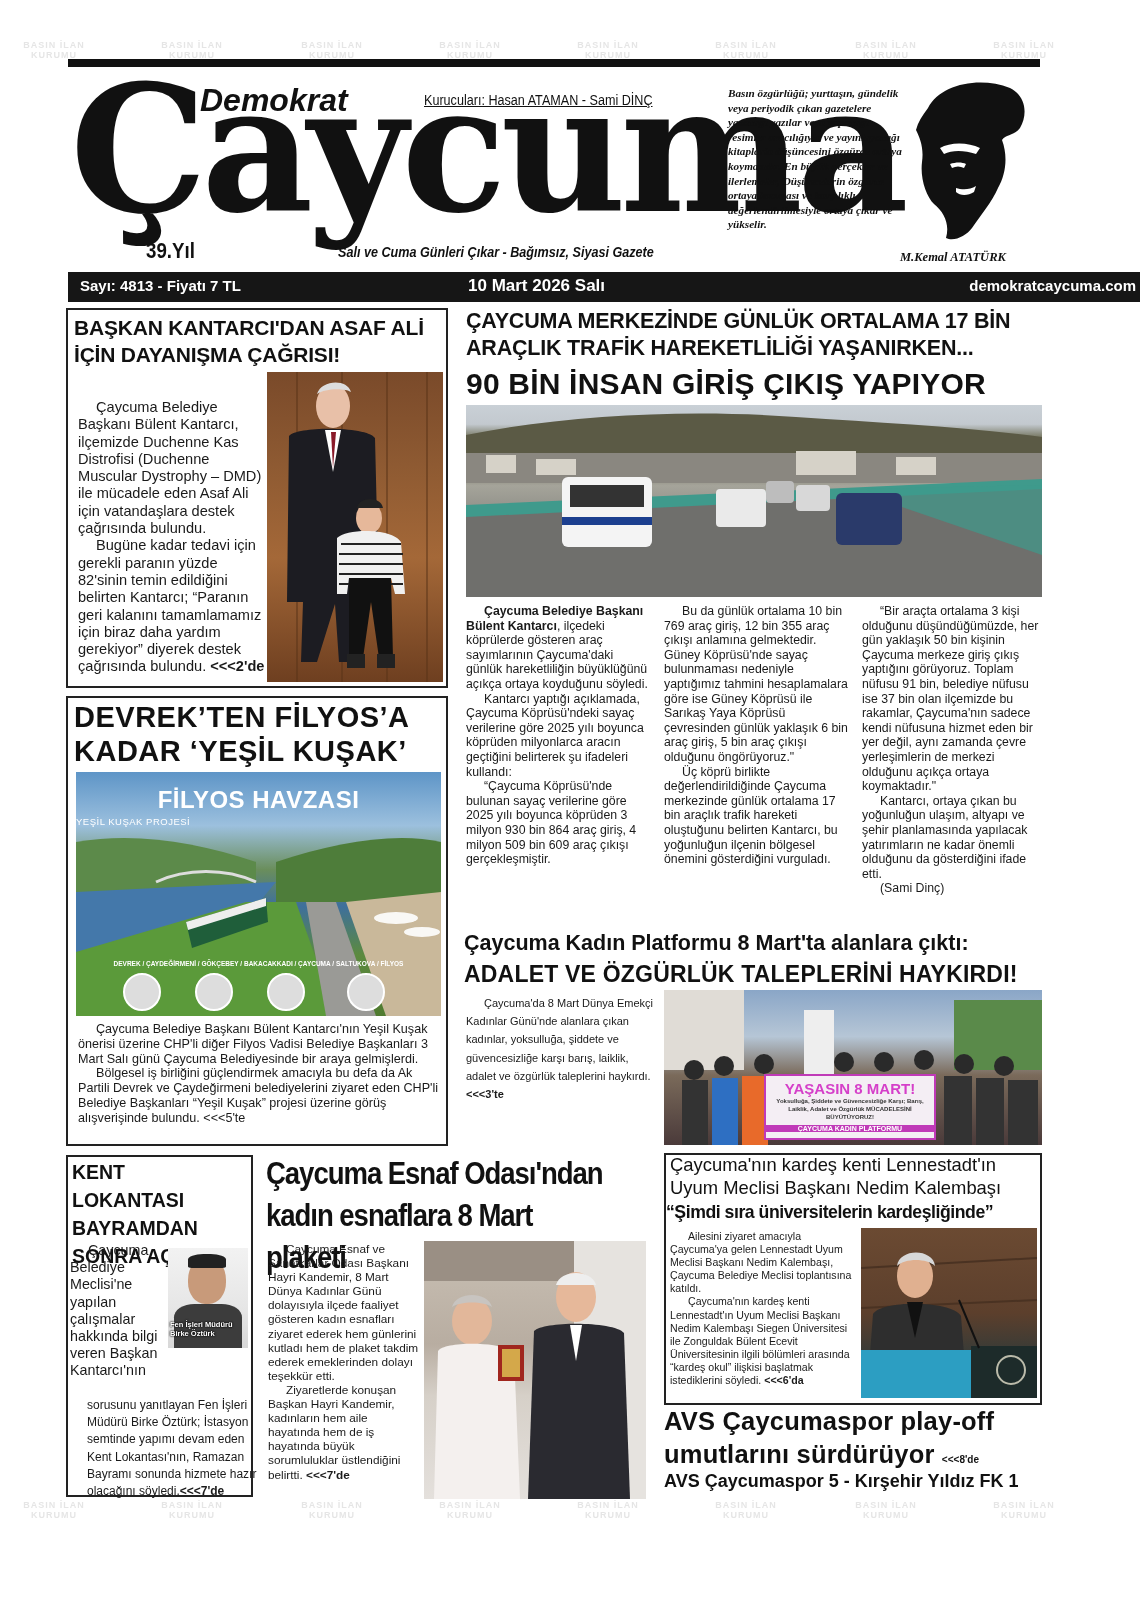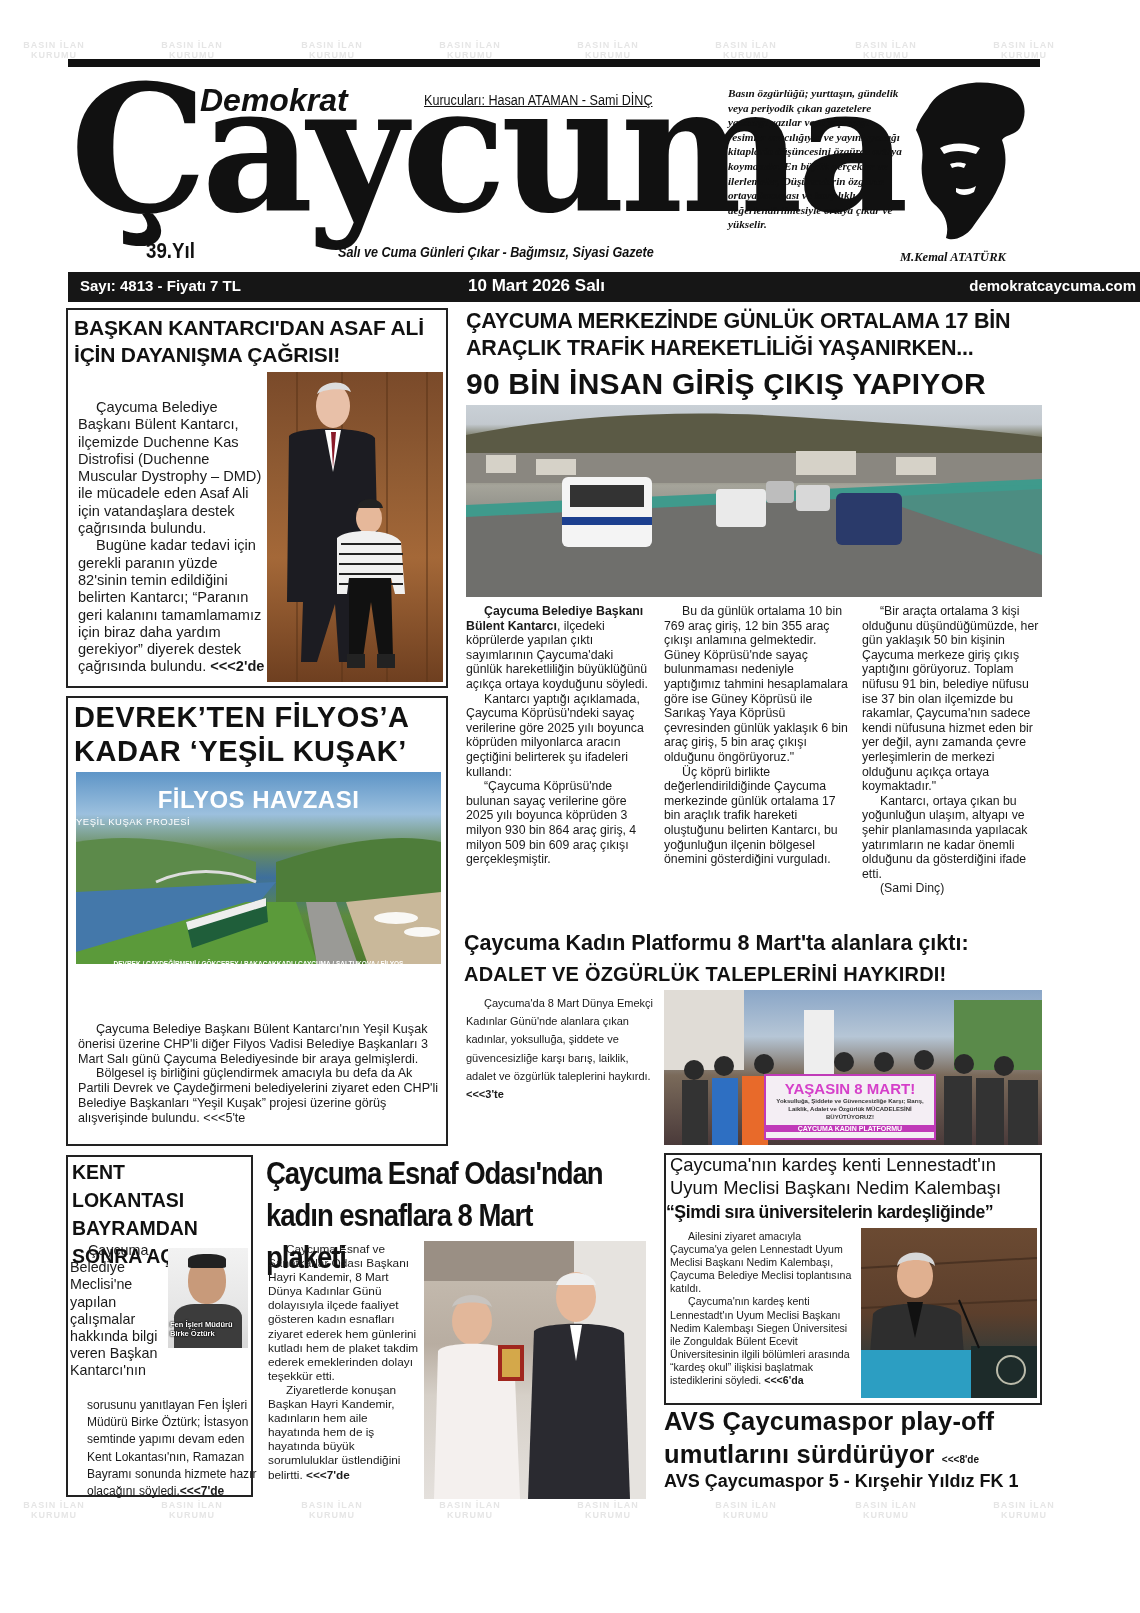--- a/index.html
+++ b/index.html
@@ -43,29 +43,29 @@
   .m-title { left: 466px; top: 366px; width: 580px; font-size: 30px; line-height: 36px; font-weight: 900; letter-spacing: 0.2px; }
   .m-photo { left: 466px; top: 405px; width: 576px; height: 192px; background: linear-gradient(180deg, #c9d0d6 0%, #c3c9cf 10%, #6a6a50 18%, #5b5a45 28%, #a5a49a 42%, #8a8a84 60%, #6d6d6b 100%); }
   .m-col { top: 604px; width: 185px; font-size: 12.3px; line-height: 14.6px; }
   .m-col1 { left: 466px; }
   .m-col2 { left: 664px; }
   .m-col3 { left: 862px; }
 
   
   .a2-box { left: 66px; top: 696px; width: 382px; height: 450px; }
   .a2-title { left: 74px; top: 700px; width: 372px; font-size: 29px; line-height: 34px; letter-spacing: 0.5px; font-weight: 900; }
-  .a2-photo { left: 76px; top: 772px; width: 365px; height: 192px; background: linear-gradient(180deg, #5e95c7 0%, #9cc0de 22%, #6a8e5c 40%, #3e6f9c 55%, #5c8a3f 75%, #4f7a2f 100%); }
+  .a2-photo { left: 76px; top: 772px; width: 365px; height: 244px; background: linear-gradient(180deg, #5e95c7 0%, #9cc0de 22%, #6a8e5c 40%, #3e6f9c 55%, #5c8a3f 75%, #4f7a2f 100%); }
   .a2-photo-title { left: 0; top: 14px; width: 100%; text-align: center; color: #fff; font-weight: 900; font-size: 24px; letter-spacing: 0.5px; }
   .a2-photo-sub { left: 0; top: 44px; width: 100%; text-align: left; color: #fff; font-size: 9.5px; letter-spacing: 0.5px; }
   .a2-photo-towns { left: 0; top: 188px; width: 100%; text-align: center; color: #fff; font-size: 6.5px; font-weight: 700; }
   .a2-text { left: 78px; top: 1022px; width: 362px; font-size: 12.6px; line-height: 14.8px; }
 
   
   .w-kicker { left: 464px; top: 930px; width: 584px; font-size: 21.5px; line-height: 26px; font-weight: 700; }
-  .w-title { left: 464px; top: 960px; width: 584px; font-size: 20px; line-height: 28px; font-weight: 900; letter-spacing: 0.2px; }
+  .w-title { left: 464px; top: 960px; width: 584px; font-size: 23px; line-height: 28px; font-weight: 900; letter-spacing: 0.2px; }
   .w-text { left: 466px; top: 994px; width: 190px; font-size: 11px; line-height: 18.2px; }
   .w-photo { left: 664px; top: 990px; width: 378px; height: 155px; background: linear-gradient(180deg, #8aa6c7 0%, #b6c6d6 30%, #7a6a5a 55%, #4a3a3a 100%); }
   .w-banner { left: 100px; top: 84px; width: 172px; height: 66px; background: #f4eef4; border: 2px solid #c03ab8; text-align: center; }
   .w-banner-title { color: #d53fc9; font-weight: 900; font-size: 15px; margin-top: 4px; }
   .w-banner-sub { color: #333; font-size: 6px; font-weight: 700; line-height: 8px; }
   .w-banner-foot { background: #c03ab8; color: #fff; font-size: 7px; font-weight: 700; margin-top: 4px; }
 
   
   .k-box { left: 66px; top: 1155px; width: 187px; height: 342px; }
   .k-title { left: 72px; top: 1158px; width: 178px; font-size: 20.5px; line-height: 28px; font-weight: 900; transform: scaleX(0.95); transform-origin: left top; }
@@ -211,21 +211,21 @@
     <rect x="96" y="72" width="90" height="70" rx="6" fill="#f4f4f4"></rect>
     <rect x="104" y="80" width="74" height="22" fill="#333"></rect>
     <rect x="96" y="112" width="90" height="8" fill="#1c3f8f"></rect>
     <rect x="370" y="88" width="66" height="52" rx="6" fill="#2a3a6a"></rect>
     <rect x="250" y="84" width="50" height="38" rx="4" fill="#eaeaea"></rect>
     <rect x="330" y="80" width="34" height="26" rx="4" fill="#d8d8d8"></rect>
     <rect x="300" y="76" width="28" height="22" rx="4" fill="#bdbdbd"></rect>
   </svg>
 </div>
 <div class="abs body-text m-col m-col1">
-  <p><b>Çaycuma Belediye Başkanı Bülent Kantarcı</b><span>, ilçedeki köprülerde yapılan çıktı sayımlarının Çaycuma'daki günlük hareketliliğin büyüklüğünü açıkça ortaya koyduğunu söyledi.</span></p>
+  <p><b>Çaycuma Belediye Başkanı Bülent Kantarcı</b><span>, ilçedeki köprülerde gösteren araç sayımlarının Çaycuma'daki günlük hareketliliğin büyüklüğünü açıkça ortaya koyduğunu söyledi.</span></p>
   <p>Kantarcı yaptığı açıklamada, Çaycuma Köprüsü'ndeki sayaç verilerine göre 2025 yılı boyunca köprüden milyonlarca aracın geçtiğini belirterek şu ifadeleri kullandı:</p>
   <p>“Çaycuma Köprüsü'nde bulunan sayaç verilerine göre 2025 yılı boyunca köprüden 3 milyon 930 bin 864 araç giriş, 4 milyon 509 bin 609 araç çıkışı gerçekleşmiştir.</p>
 </div>
 <div class="abs body-text m-col m-col2">
   <p>Bu da günlük ortalama 10 bin 769 araç giriş, 12 bin 355 araç çıkışı anlamına gelmektedir. Güney Köprüsü'nde sayaç bulunmaması nedeniyle yaptığımız tahmini hesaplamalara göre ise Güney Köprüsü ile Sarıkaş Yaya Köprüsü çevresinden günlük yaklaşık 6 bin araç giriş, 5 bin araç çıkışı olduğunu öngörüyoruz."</p>
   <p>Üç köprü birlikte değerlendirildiğinde Çaycuma merkezinde günlük ortalama 17 bin araçlık trafik hareketi oluştuğunu belirten Kantarcı, bu yoğunluğun ilçenin bölgesel önemini gösterdiğini vurguladı.</p>
 </div>
 <div class="abs body-text m-col m-col3">
   <p>“Bir araçta ortalama 3 kişi olduğunu düşündüğümüzde, her gün yaklaşık 50 bin kişinin Çaycuma merkeze giriş çıkış yaptığını görüyoruz. Toplam nüfusu 91 bin, belediye nüfusu ise 37 bin olan ilçemizde bu rakamlar, Çaycuma'nın sadece kendi nüfusuna hizmet eden bir yer değil, aynı zamanda çevre yerleşimlerin de merkezi olduğunu açıkça ortaya koymaktadır."</p>
   <p>Kantarcı, ortaya çıkan bu yoğunluğun ulaşım, altyapı ve şehir planlamasında yapılacak yatırımların ne kadar önemli olduğunu da gösterdiğini ifade etti.</p>

